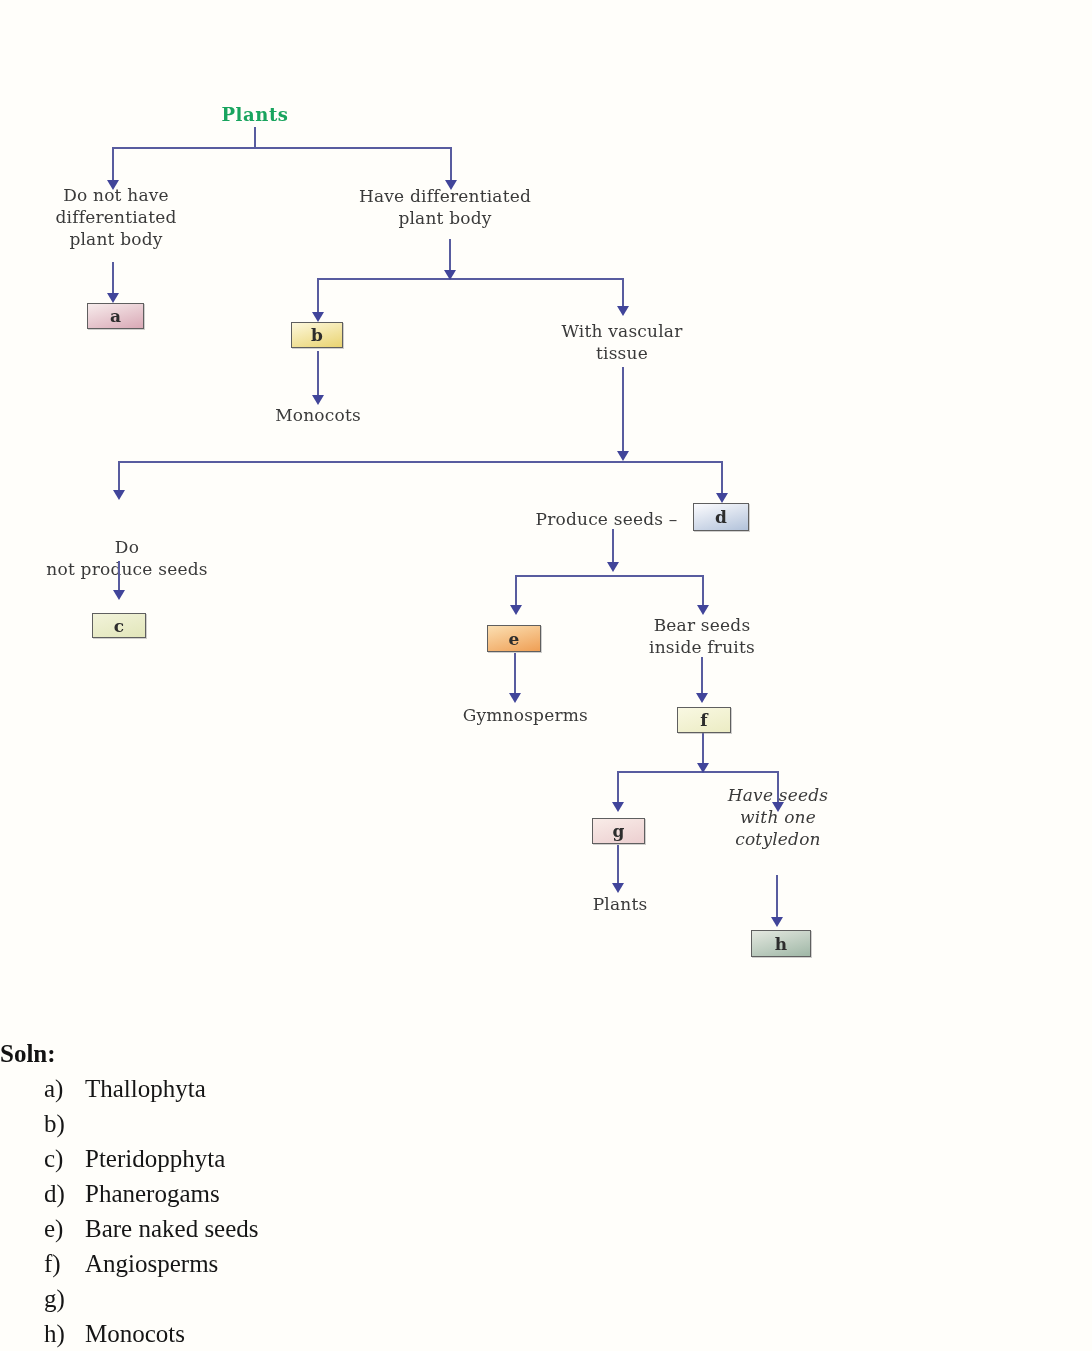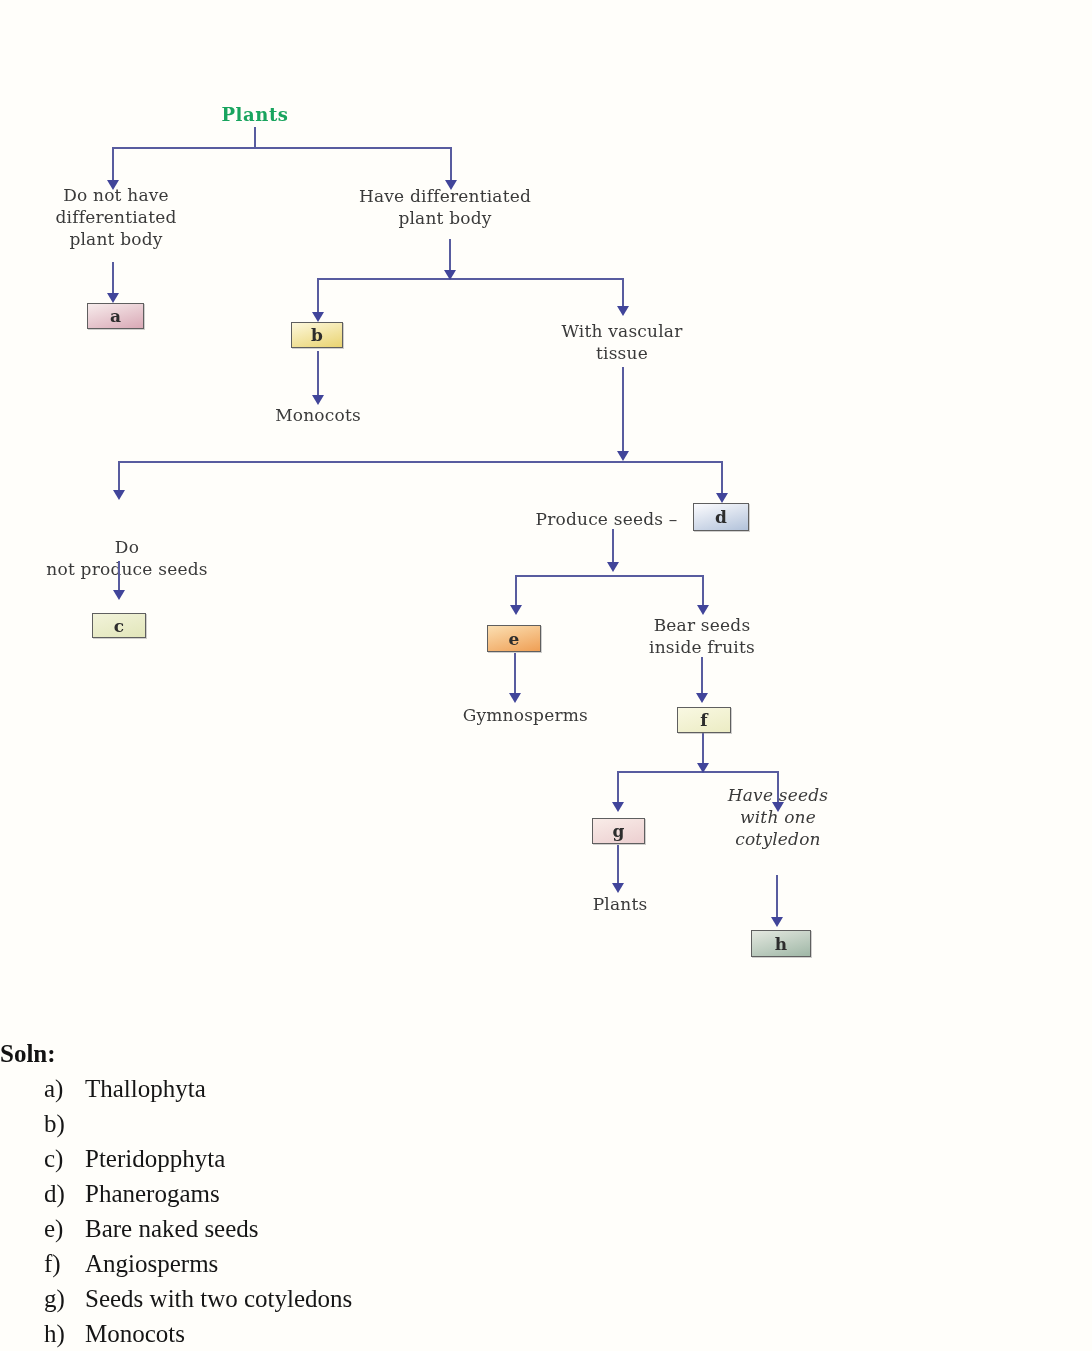--- a/index.html
+++ b/index.html
@@ -167,21 +167,20 @@
     <div class="row">
         <span class="letter">e)</span>
         <span>Bare naked seeds</span>
       </div>
     <div class="row">
         <span class="letter">f)</span>
         <span>Angiosperms</span>
       </div>
     <div class="row">
         <span class="letter">g)</span>
-        <span>Seeds with two cotyledons</span>
       </div>
     <div class="row">
         <span class="letter">h)</span>
         <span>Monocots</span>
       </div>
   </div>
 
 </div>
 
 </body></html>

